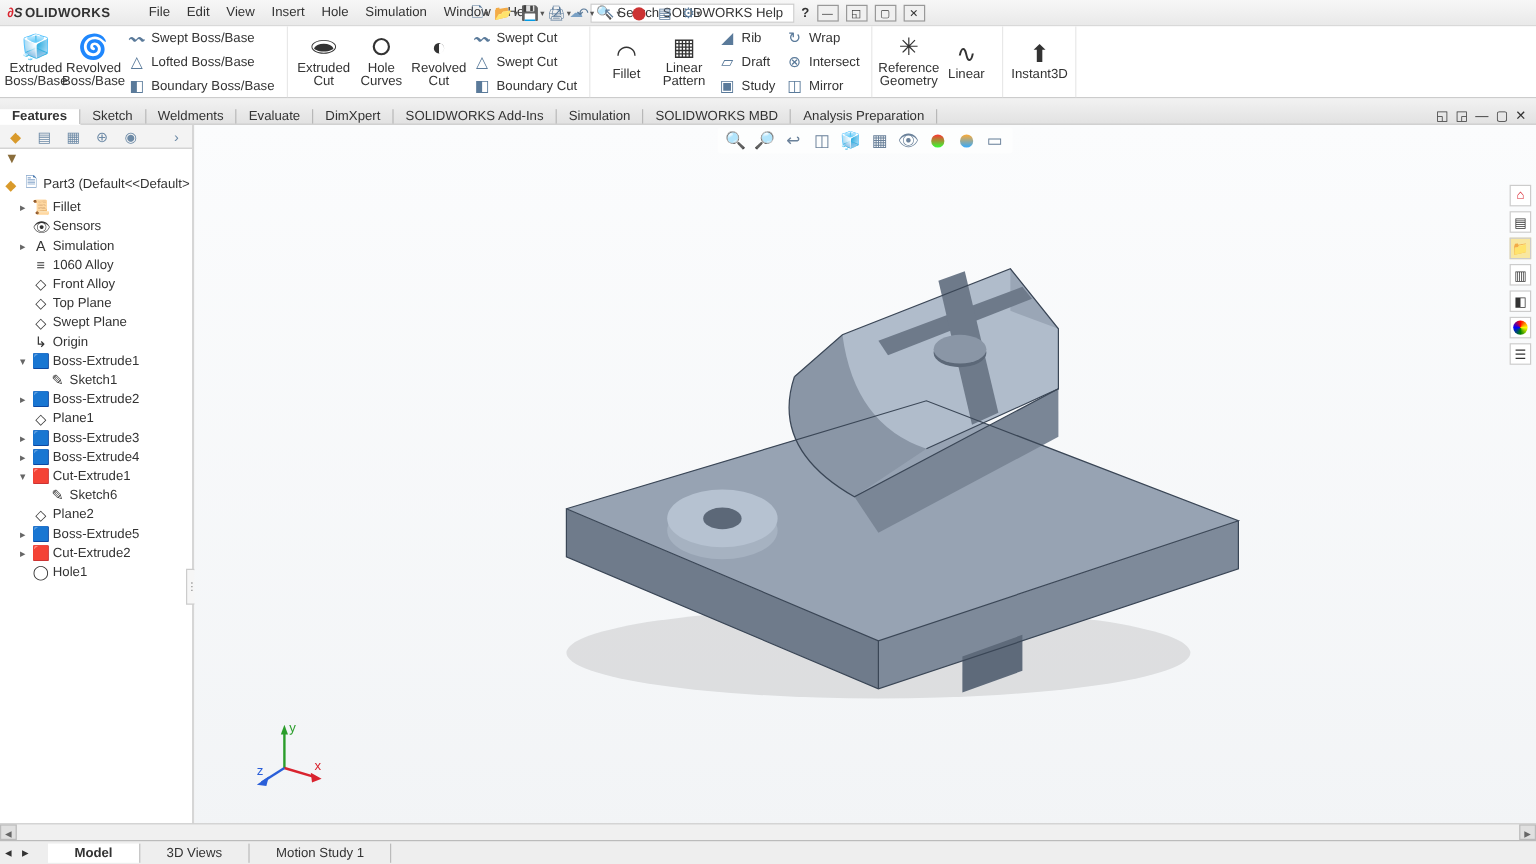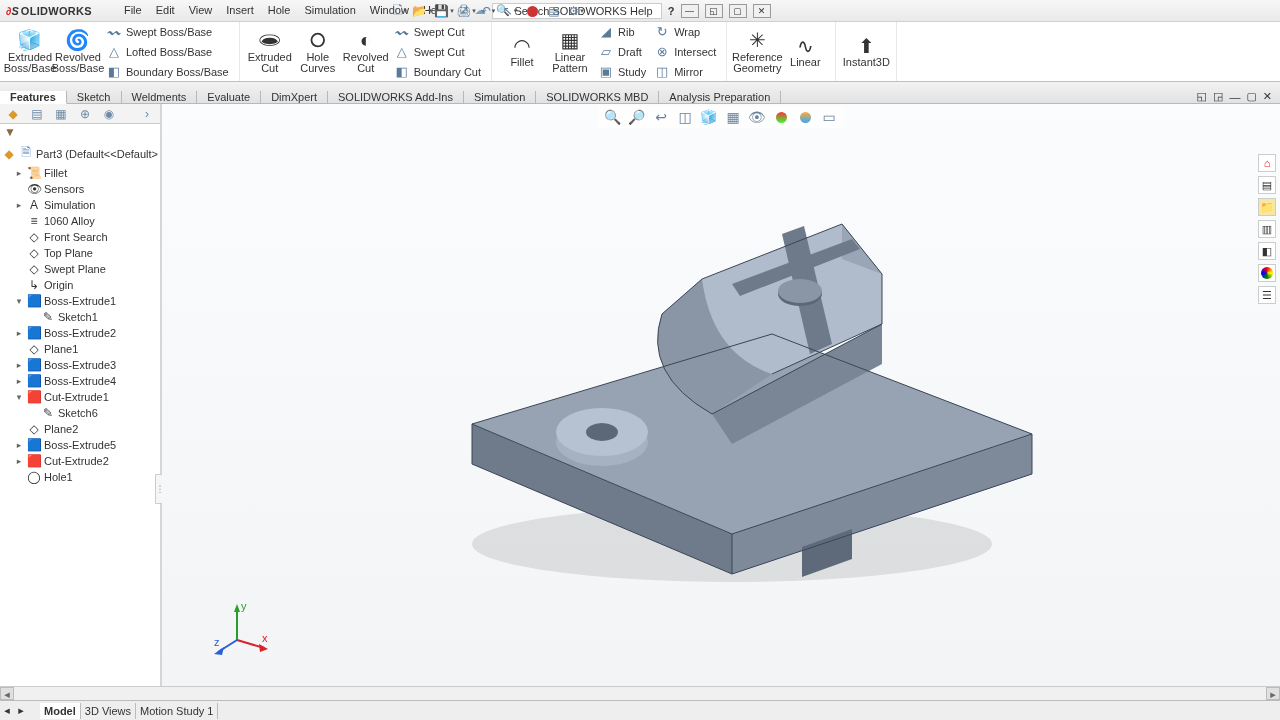--- a/index.html
+++ b/index.html
@@ -41,21 +41,21 @@
 .ti{width:14px;text-align:center;font-size:12px}
 .ind1{padding-left:14px}.ind2{padding-left:28px}
 .viewport{flex:1;position:relative;background:linear-gradient(#fbfcfd,#f2f4f6);}
 .vp-toolbar{position:absolute;top:2px;left:50%;transform:translateX(-50%);display:flex;gap:6px;background:rgba(255,255,255,.5);padding:2px 6px;border-radius:3px}
 .vp-btn{width:18px;height:18px;display:flex;align-items:center;justify-content:center;font-size:14px;color:#6a819a;cursor:pointer}
 .model-svg{position:absolute;left:250px;top:60px}
 .triad{position:absolute;left:50px;bottom:40px}
 .right-rail{position:absolute;right:2px;top:50px;width:20px;display:flex;flex-direction:column;gap:4px}
 .rail-btn{width:18px;height:18px;border:1px solid #ccc;background:#fff;display:flex;align-items:center;justify-content:center;font-size:11px}
 .bottom-tabs{position:absolute;left:0;bottom:0;right:0;height:20px;background:#eee;display:flex;align-items:center;border-top:1px solid #bbb}
-.btab{padding:2px 4px;border-right:1px solid #bbb;font-size:11px;cursor:pointer}
+.btab{padding:2px 22px;border-right:1px solid #bbb;font-size:11px;cursor:pointer}
 .btab.active{background:#fff;font-weight:bold}
 .hscroll{height:14px;background:#f0f0f0;border-top:1px solid #ccc;position:absolute;left:0;right:0;bottom:20px;display:flex}
 .hscroll .arrow{width:14px;text-align:center;color:#666;background:#e0e0e0;border:1px solid #bbb}
 .hscroll .track{flex:1}
 .splitter-handle{position:absolute;left:155px;top:370px;width:10px;height:30px;background:#f6f6f6;border:1px solid #ccc;border-radius:0 4px 4px 0;display:flex;align-items:center;justify-content:center;font-size:9px;color:#888}
 </style>
 </head>
 <body>
 
 <div class="titlebar">
@@ -264,21 +264,21 @@
             <span>Simulation</span>
           </div>
           <div class="tree-row ind1">
             <span class="tw"></span>
             <span class="ti">≡</span>
             <span>1060 Alloy</span>
           </div>
           <div class="tree-row ind1">
             <span class="tw"></span>
             <span class="ti">◇</span>
-            <span>Front Search</span>
+            <span>Front Alloy</span>
           </div>
           <div class="tree-row ind1">
             <span class="tw"></span>
             <span class="ti">◇</span>
             <span>Top Plane</span>
           </div>
           <div class="tree-row ind1">
             <span class="tw"></span>
             <span class="ti">◇</span>
             <span>Swept Plane</span>

